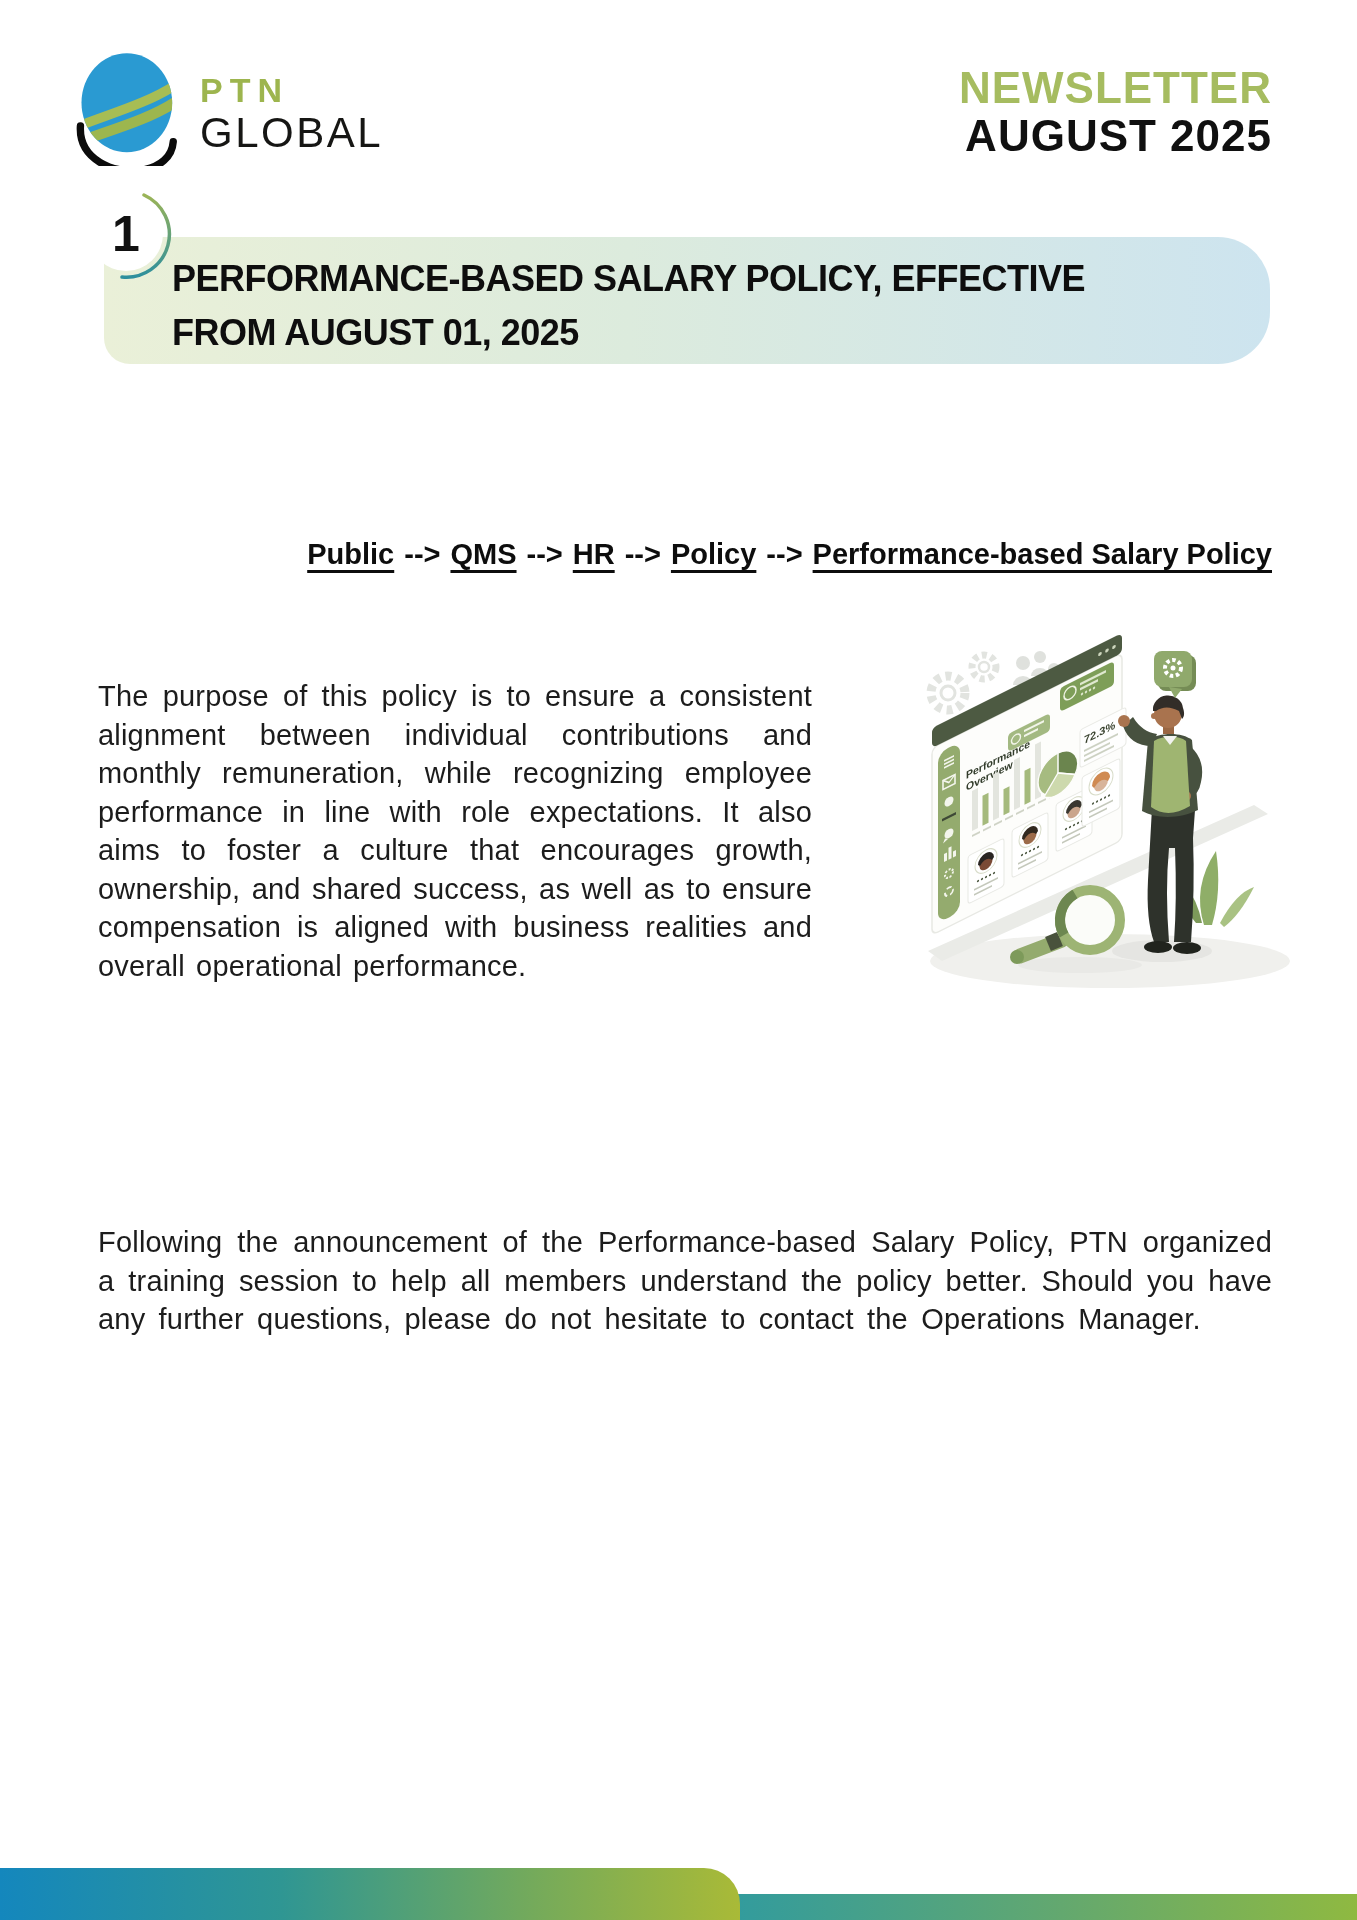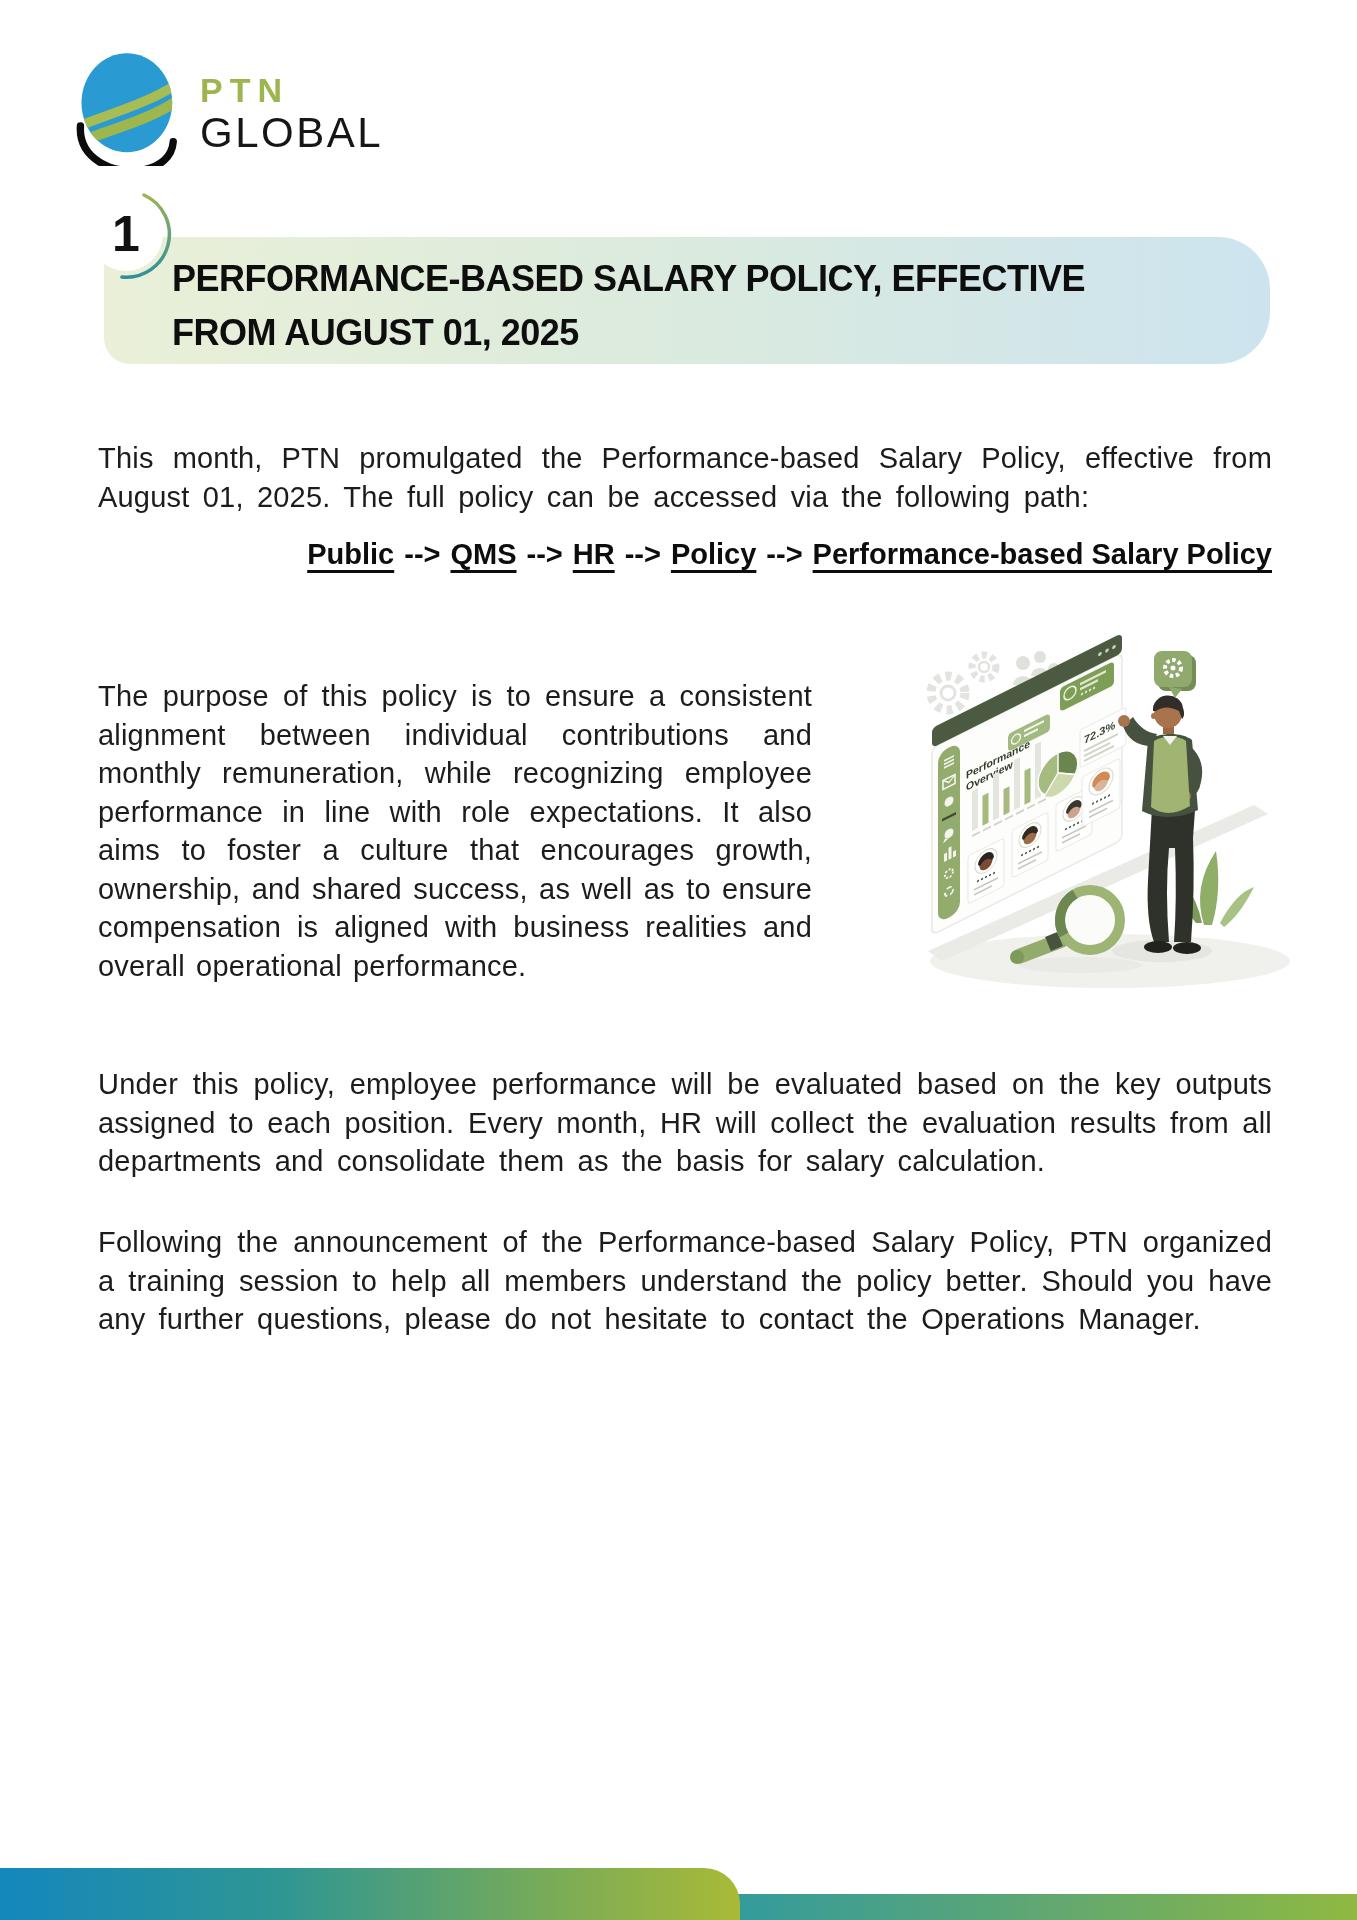--- a/index.html
+++ b/index.html
@@ -59,36 +59,39 @@
         <path d="M1,89 C32,77 72,67 100,48" stroke="#9db64e" stroke-width="10" fill="none"></path>
       </g>
       <path d="M8,72 C6,104 40,118 66,114 C84,111 95,101 96,87" stroke="#0b0b0b" stroke-width="7" fill="none" stroke-linecap="round"></path>
     </svg>
     <div class="logo-text">
       <div class="logo-ptn">PTN</div>
       <div class="logo-global">GLOBAL</div>
     </div>
   </div>
 
+  <div class="masthead">
+    <div class="mast-title">NEWSLETTER</div>
+    <div class="mast-issue">AUGUST 2025</div>
+  </div>
 
   <div class="section-bar"></div>
   <div class="section-title">PERFORMANCE-BASED SALARY POLICY, EFFECTIVE FROM AUGUST 01, 2025</div>
   <svg class="section-badge" viewBox="0 0 96 96" aria-hidden="true">
     <defs>
       <linearGradient id="arcGrad" x1="0" y1="0" x2="0" y2="1">
         <stop offset="0" stop-color="#9bb457"></stop>
           <stop offset="1" stop-color="#2d8f9d"></stop>
       </linearGradient>
     </defs>
     <circle cx="48" cy="44" r="37" fill="#ffffff"></circle>
     <path d="M66,5 A43,43 0 0 1 44,87" stroke="url(#arcGrad)" stroke-width="3.5" fill="none" stroke-linecap="round"></path>
     <text class="badge-num" x="48" y="61" text-anchor="middle">1</text>
   </svg>
 
-  <p class="para" style="top:410px;">This month, PTN promulgated the Performance-based Salary Policy, effective from August 01, 2025. The full policy can be accessed via the following path:</p>
 
   <div class="path-line">
     <span class="seg">Public</span><span class="sep">--&gt;</span><span class="seg">QMS</span><span class="sep">--&gt;</span><span class="seg">HR</span><span class="sep">--&gt;</span><span class="seg">Policy</span><span class="sep">--&gt;</span><span class="seg">Performance-based Salary Policy</span>
   </div>
 
   <p class="para para-narrow" style="top:648px;">The purpose of this policy is to ensure a consistent alignment between individual contributions and monthly remuneration, while recognizing employee performance in line with role expectations. It also aims to foster a culture that encourages growth, ownership, and shared success, as well as to ensure compensation is aligned with business realities and overall operational performance.</p>
 
   <svg class="illus" viewBox="0 0 380 360" aria-hidden="true">
 
     <ellipse cx="200" cy="328" rx="180" ry="27" fill="#f0f0ed"></ellipse>
@@ -297,20 +300,19 @@
 
     <g transform="translate(244,18)">
       <rect x="4" y="4" width="38" height="36" rx="8" fill="#758c55"></rect>
       <rect x="0" y="0" width="38" height="36" rx="8" fill="#90a96c"></rect>
       <circle cx="19" cy="17" r="8" fill="none" stroke="#ffffff" stroke-width="4" stroke-dasharray="3.5 2.6"></circle>
       <circle cx="19" cy="17" r="2.5" fill="#ffffff"></circle>
       <path d="M15,36 l6,11 7,-9 z" fill="#90a96c"></path>
     </g>
   </svg>
 
-  <p class="para" style="top:1036px;">Under this policy, employee performance will be evaluated based on the key outputs assigned to each position. Every month, HR will collect the evaluation results from all departments and consolidate them as the basis for salary calculation.</p>
 
   <p class="para" style="top:1194px;">Following the announcement of the Performance-based Salary Policy, PTN organized a training session to help all members understand the policy better. Should you have any further questions, please do not hesitate to contact the Operations Manager.</p>
 
   <div class="band-left"></div>
   <div class="band-right"></div>
 
 </div>
 
 </body></html>

